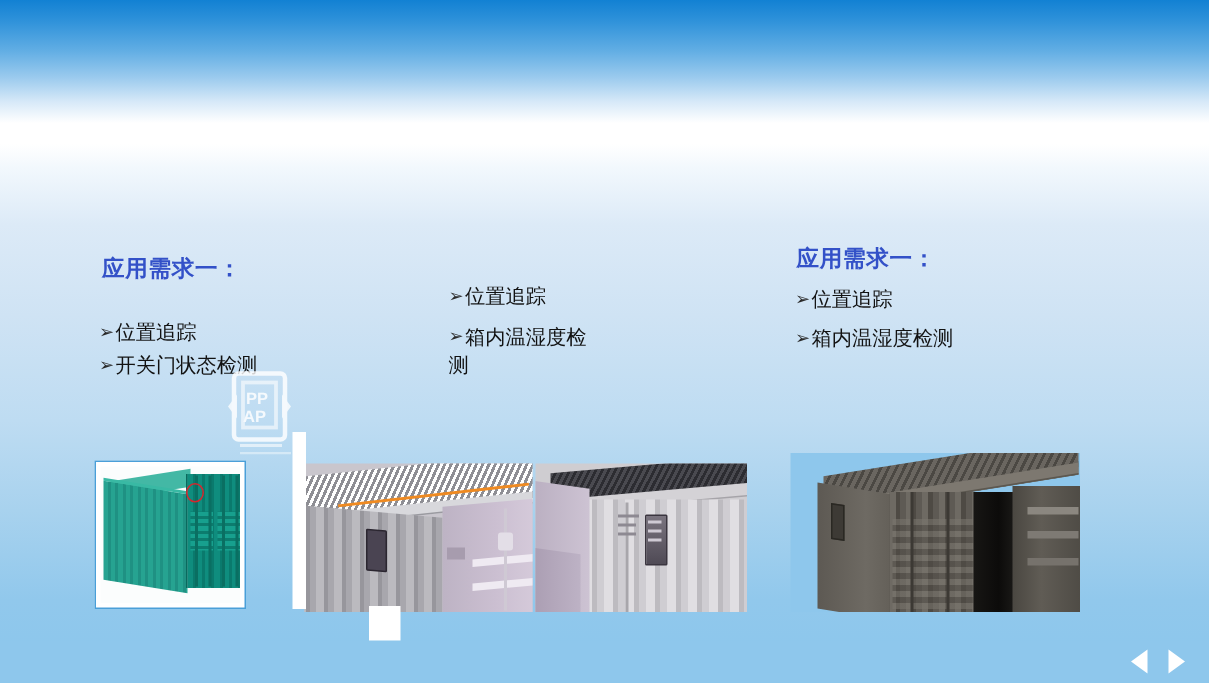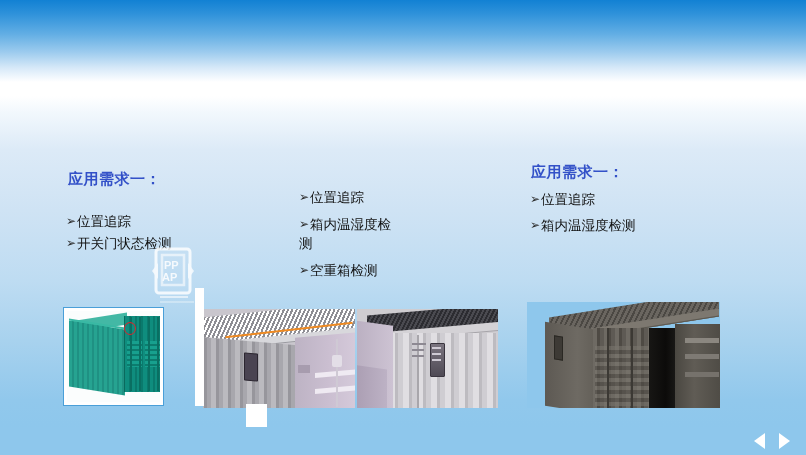--- a/index.html
+++ b/index.html
@@ -284,21 +284,20 @@
 
   <div class="col-head c1h">应用需求一：</div>
   <div class="blist c1l">
     <span class="bi"><span class="arw">➢</span><span>位置追踪</span></span>
     <span class="bi"><span class="arw">➢</span><span>开关门状态检测</span></span>
   </div>
 
   <div class="blist c2l">
     <span class="bi"><span class="arw">➢</span><span>位置追踪</span></span>
     <span class="bi wrap"><span class="arw">➢</span><span>箱内温湿度检测</span></span>
-    <span class="bi"><span class="arw">➢</span><span>空重箱检测</span></span>
   </div>
 
   <div class="col-head c3h">应用需求一：</div>
   <div class="blist c3l">
     <span class="bi"><span class="arw">➢</span><span>位置追踪</span></span>
     <span class="bi"><span class="arw">➢</span><span>箱内温湿度检测</span></span>
   </div>
 
   <svg class="watermark" viewBox="0 0 60 62">
     <rect x="8" y="2" width="34" height="44" rx="3" fill="none" stroke="#ffffff" stroke-width="3" opacity=".95"></rect>

